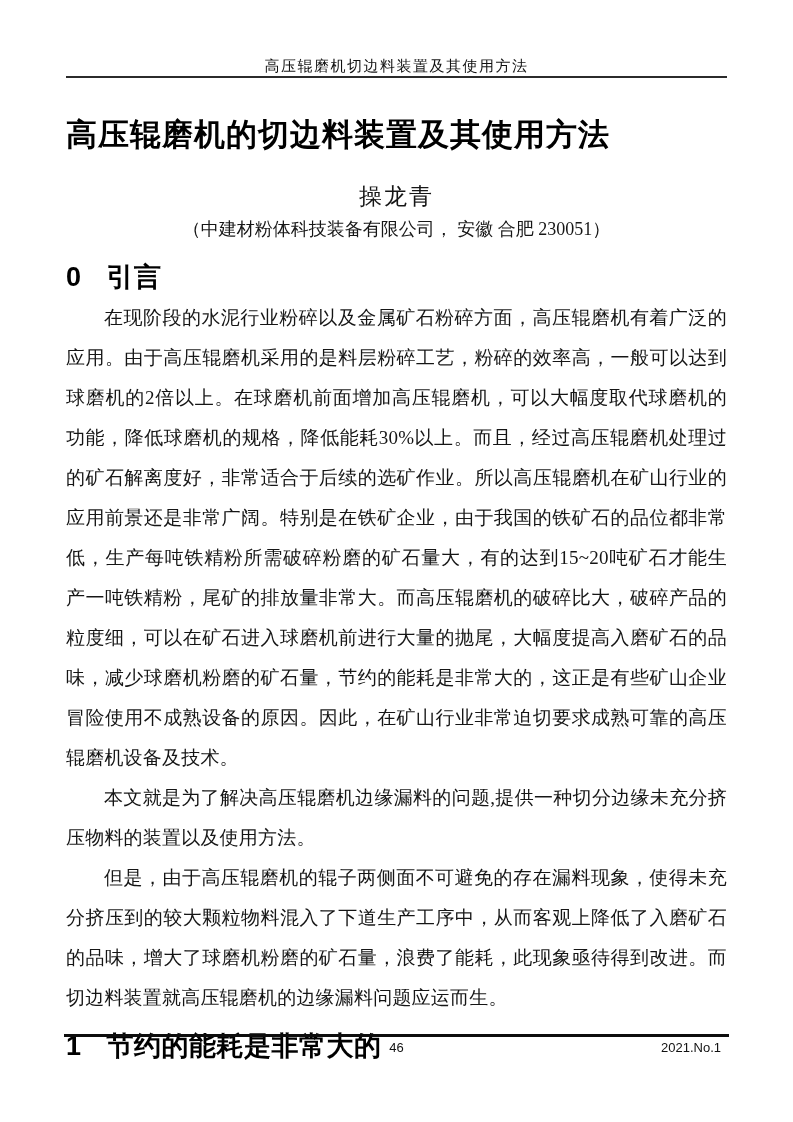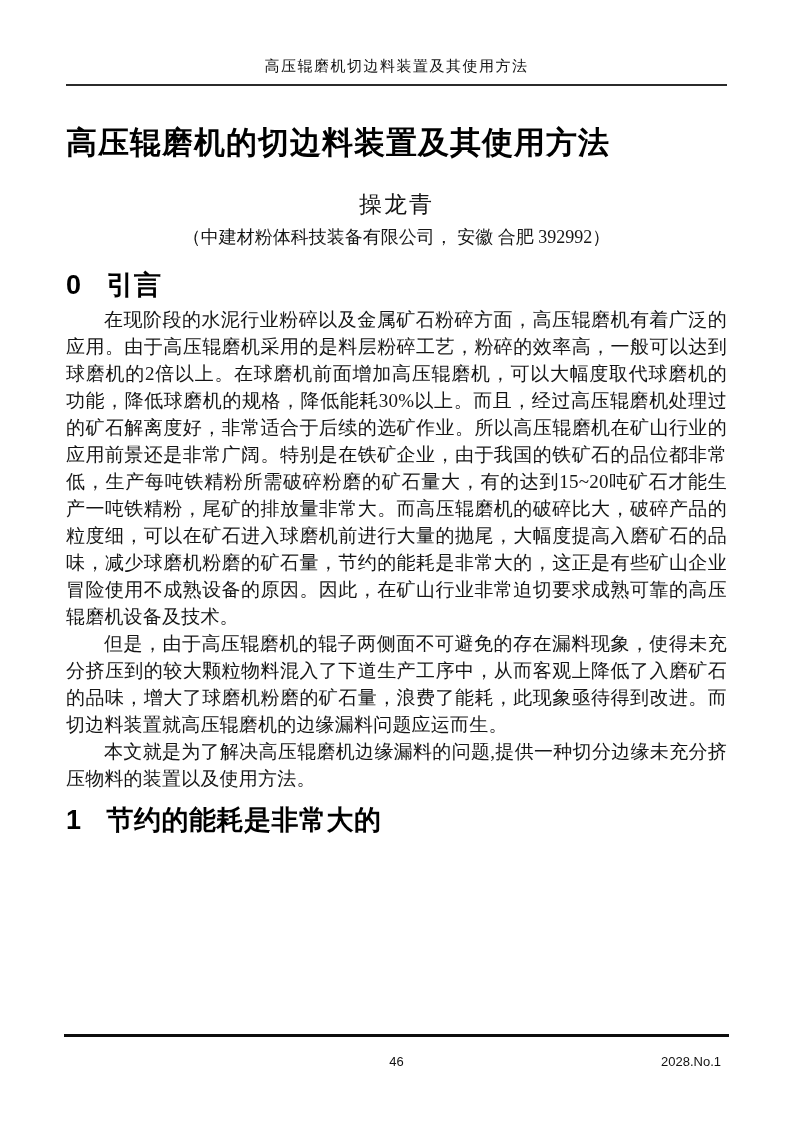--- a/index.html
+++ b/index.html
@@ -14,21 +14,20 @@
     background: #ffffff;
     color: #1a1a1a;
     overflow: hidden;
   }
   .inner {
     margin: 0 66px;
   }
   
   .page-header {
     padding-top: 57px;
-    padding-bottom: 8px;
     border-bottom: 2px solid #2b2b2b;
     text-align: center;
   }
   .running-title {
     font-family: "Liberation Serif", serif;
     font-size: 15px;
     letter-spacing: 1.5px;
     color: #111111;
   }
   
@@ -71,40 +70,40 @@
   }
   .sec-num {
     display: inline-block;
     margin-right: 17px;
   }
   
   .body-para {
     margin: 0;
     font-family: "Liberation Serif", serif;
     font-size: 19px;
-    line-height: 27px;
+    line-height: 40px;
     text-align: justify;
     text-indent: 38px;
     color: #151515;
     letter-spacing: 0.2px;
   }
   
   .page-footer {
     position: absolute;
     left: 64px;
     right: 64px;
     top: 1034px;
   }
   .footer-rule {
     height: 3px;
     background: #0d0d0d;
   }
   .footer-row {
     position: relative;
-    margin-top: 17px;
+    margin-top: 3px;
     font-family: "Liberation Sans", sans-serif;
     font-size: 13px;
     color: #111111;
     text-align: center;
   }
   .issue {
     position: absolute;
     right: 8px;
     top: 0;
   }
@@ -116,41 +115,41 @@
   <div class="inner">
 
     <header class="page-header">
       <span class="running-title">高压辊磨机切边料装置及其使用方法</span>
     </header>
 
     <h1 class="article-title">高压辊磨机的切边料装置及其使用方法</h1>
 
     <div class="author">操龙青</div>
 
-    <div class="affiliation">（中建材粉体科技装备有限公司， 安徽 合肥 392992）</div>
+    <div class="affiliation">（中建材粉体科技装备有限公司， 安徽 合肥 230051）</div>
 
     <section>
       <h2 class="section-heading first">
         <span class="sec-num">0</span>
         <span class="sec-title">引言</span>
       </h2>
       <p class="body-para">在现阶段的水泥行业粉碎以及金属矿石粉碎方面，高压辊磨机有着广泛的应用。由于高压辊磨机采用的是料层粉碎工艺，粉碎的效率高，一般可以达到球磨机的2倍以上。在球磨机前面增加高压辊磨机，可以大幅度取代球磨机的功能，降低球磨机的规格，降低能耗30%以上。而且，经过高压辊磨机处理过的矿石解离度好，非常适合于后续的选矿作业。所以高压辊磨机在矿山行业的应用前景还是非常广阔。特别是在铁矿企业，由于我国的铁矿石的品位都非常低，生产每吨铁精粉所需破碎粉磨的矿石量大，有的达到15~20吨矿石才能生产一吨铁精粉，尾矿的排放量非常大。而高压辊磨机的破碎比大，破碎产品的粒度细，可以在矿石进入球磨机前进行大量的抛尾，大幅度提高入磨矿石的品味，减少球磨机粉磨的矿石量，节约的能耗是非常大的，这正是有些矿山企业冒险使用不成熟设备的原因。因此，在矿山行业非常迫切要求成熟可靠的高压辊磨机设备及技术。</p>
+      <p class="body-para">本文就是为了解决高压辊磨机边缘漏料的问题,提供一种切分边缘未充分挤压物料的装置以及使用方法。</p>
       <p class="body-para">但是，由于高压辊磨机的辊子两侧面不可避免的存在漏料现象，使得未充分挤压到的较大颗粒物料混入了下道生产工序中，从而客观上降低了入磨矿石的品味，增大了球磨机粉磨的矿石量，浪费了能耗，此现象亟待得到改进。而切边料装置就高压辊磨机的边缘漏料问题应运而生。</p>
-      <p class="body-para">本文就是为了解决高压辊磨机边缘漏料的问题,提供一种切分边缘未充分挤压物料的装置以及使用方法。</p>
     </section>
 
     <section>
       <h2 class="section-heading">
         <span class="sec-num">1</span>
         <span class="sec-title">节约的能耗是非常大的</span>
       </h2>
     </section>
 
   </div>
 
   <footer class="page-footer">
     <div class="footer-rule"></div>
     <div class="footer-row">
       <span class="page-number">46</span>
-      <span class="issue">2028.No.1</span>
+      <span class="issue">2021.No.1</span>
     </div>
   </footer>
 </div>
 
 </body></html>

